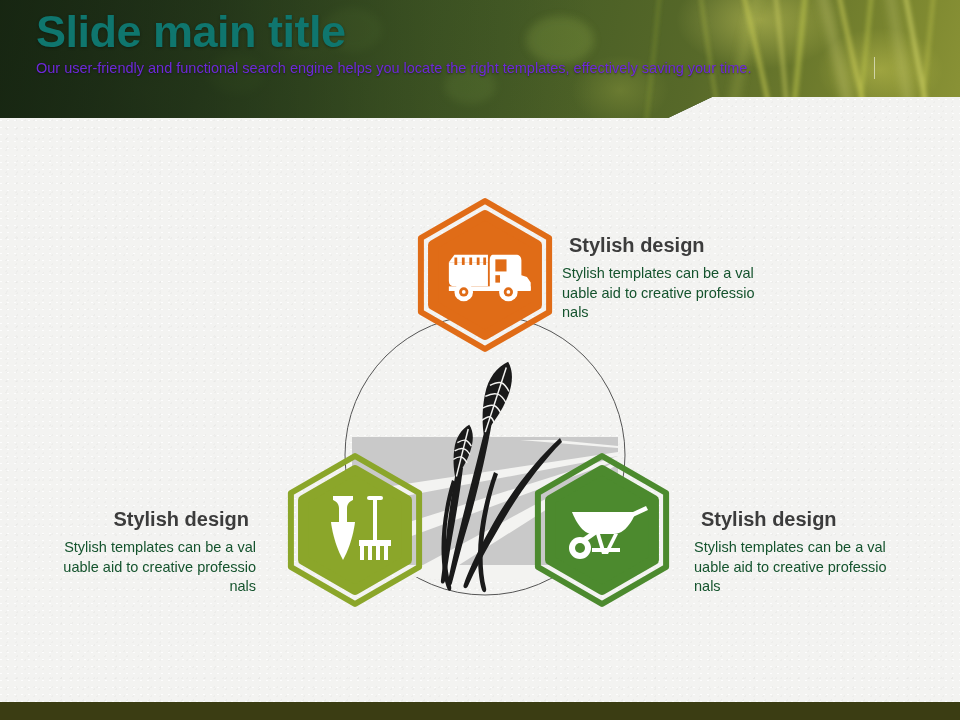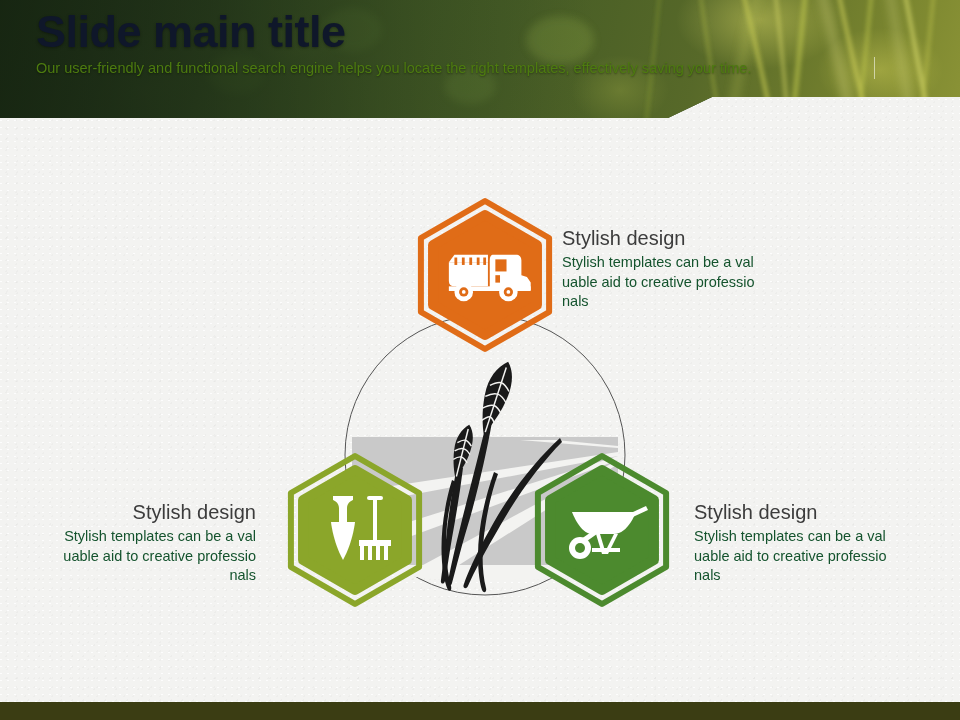--- a/index.html
+++ b/index.html
@@ -85,30 +85,30 @@
     position: absolute;
     left: 36px;
     top: 6px;
     width: 880px;
   }
   #slide-title {
     margin: 0;
     font-size: 45px;
     line-height: 52px;
     font-weight: bold;
-    color: #0f172a;
+    color: #0f766e;
     letter-spacing: -0.5px;
     text-shadow: 0 1px 3px rgba(0,0,0,.35);
   }
   #slide-subtitle {
     margin: 1px 0 0 0;
     width: 836px;
     font-size: 14.5px;
     line-height: 19px;
-    color: #4d7c0f;
+    color: #6d28d9;
     text-shadow: 0 1px 2px rgba(0,0,0,.4);
   }
 
   
   #subtitle-tick {
     position: absolute;
     left: 874px;
     top: 57px;
     width: 1px;
     height: 22px;
@@ -130,24 +130,24 @@
     position: absolute;
     left: 0; top: 120px;
     width: 960px;
     height: 582px;
   }
   #diagram svg { display: block; }
 
   
   .info-block { position: absolute; }
   .info-title {
-    margin: 0;
+    margin: 7px;
     font-size: 20px;
     line-height: 24px;
-    font-weight: normal;
+    font-weight: bold;
     color: #3c3c3c;
   }
   .info-body {
     margin: 3px 0 0 0;
     font-size: 14.5px;
     line-height: 19.5px;
     color: #14532d;
     white-space: pre-line;
   }
 

